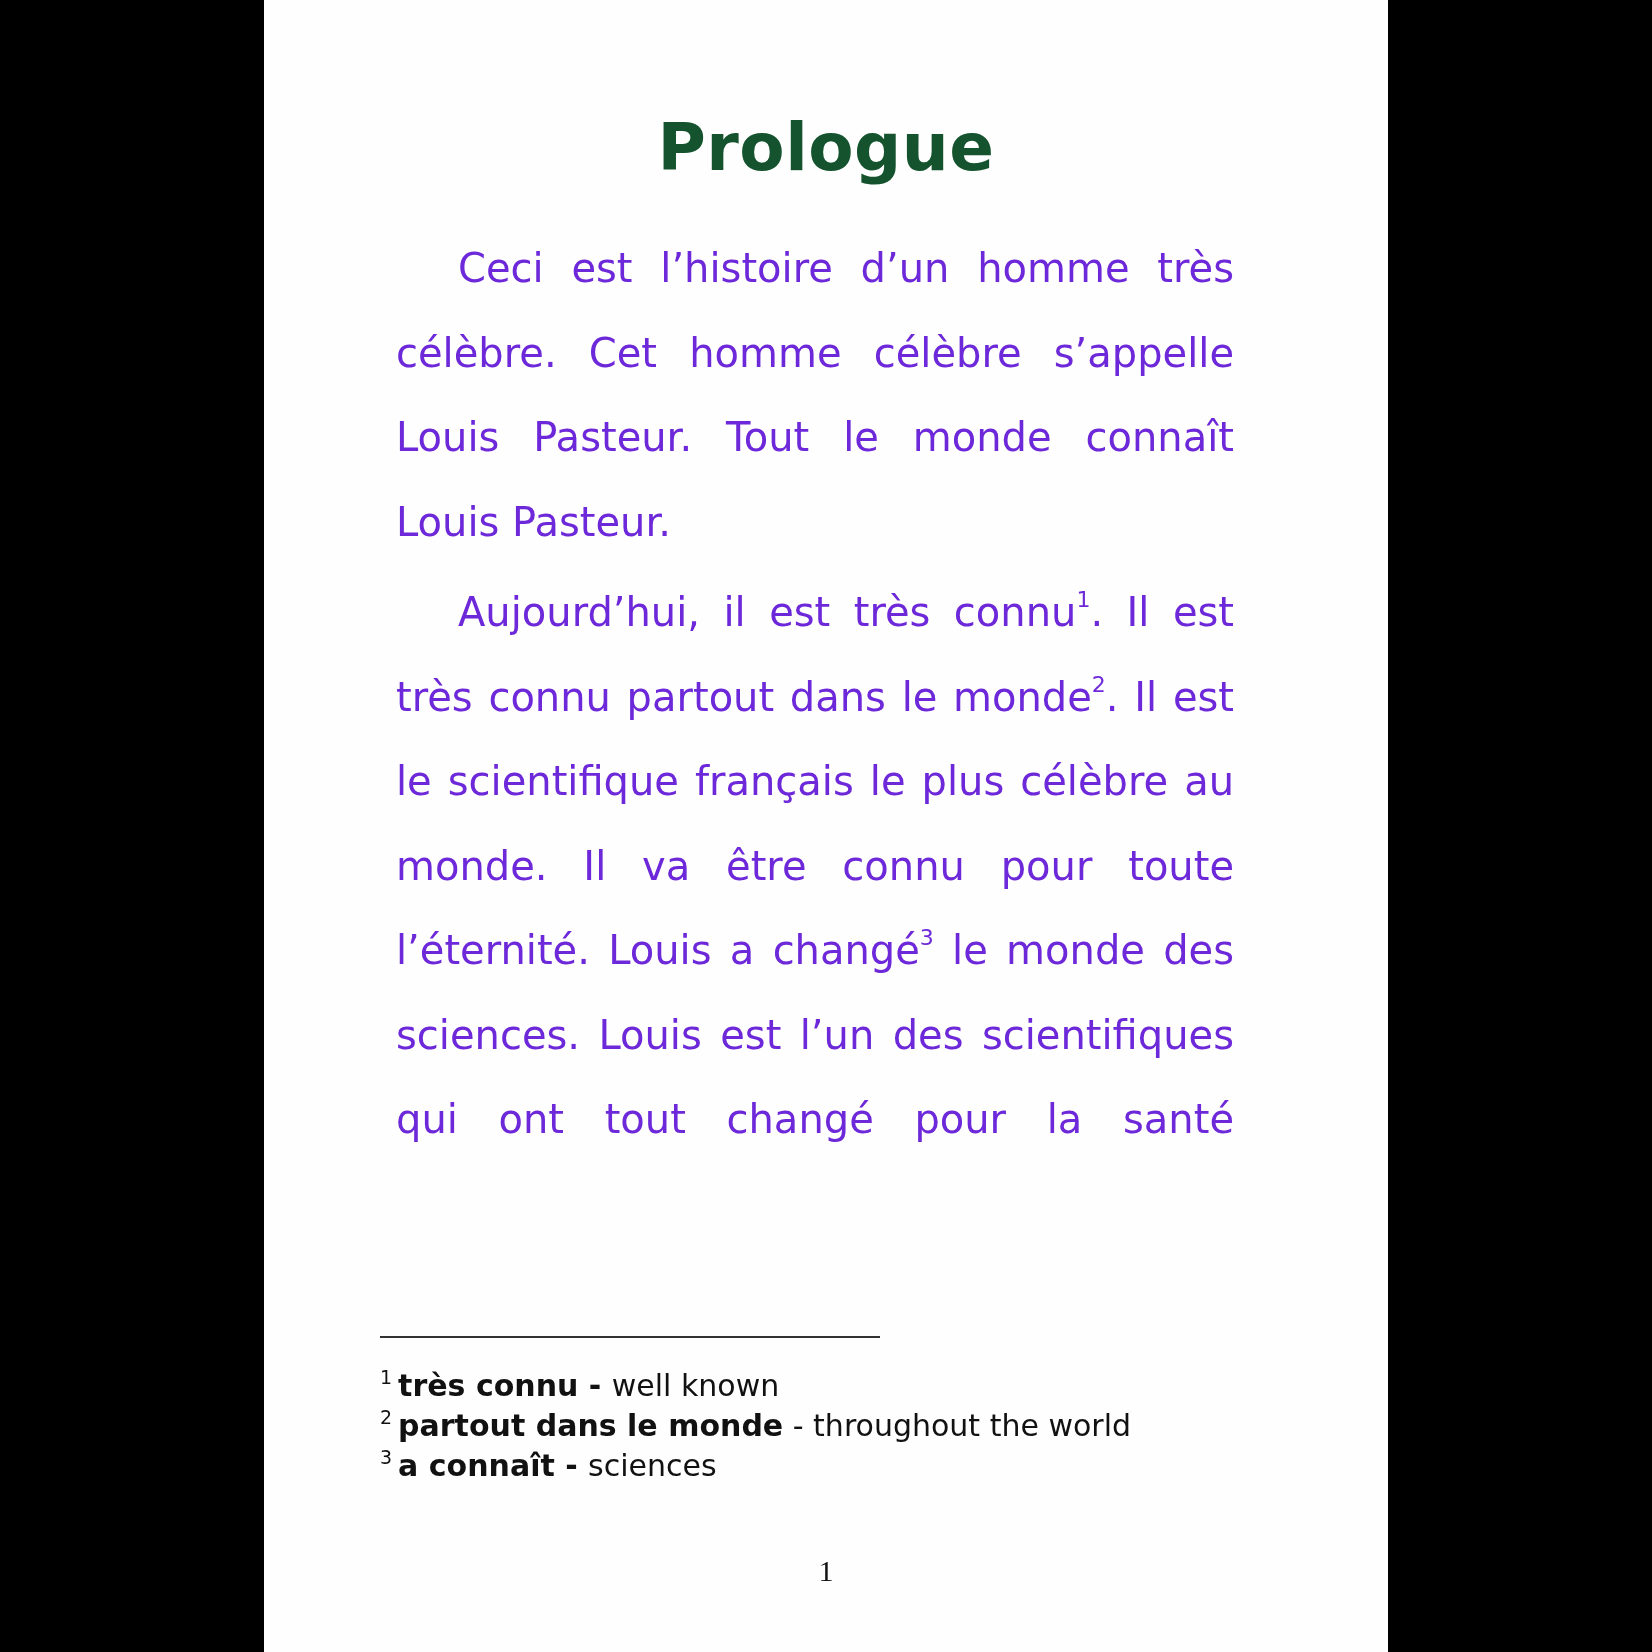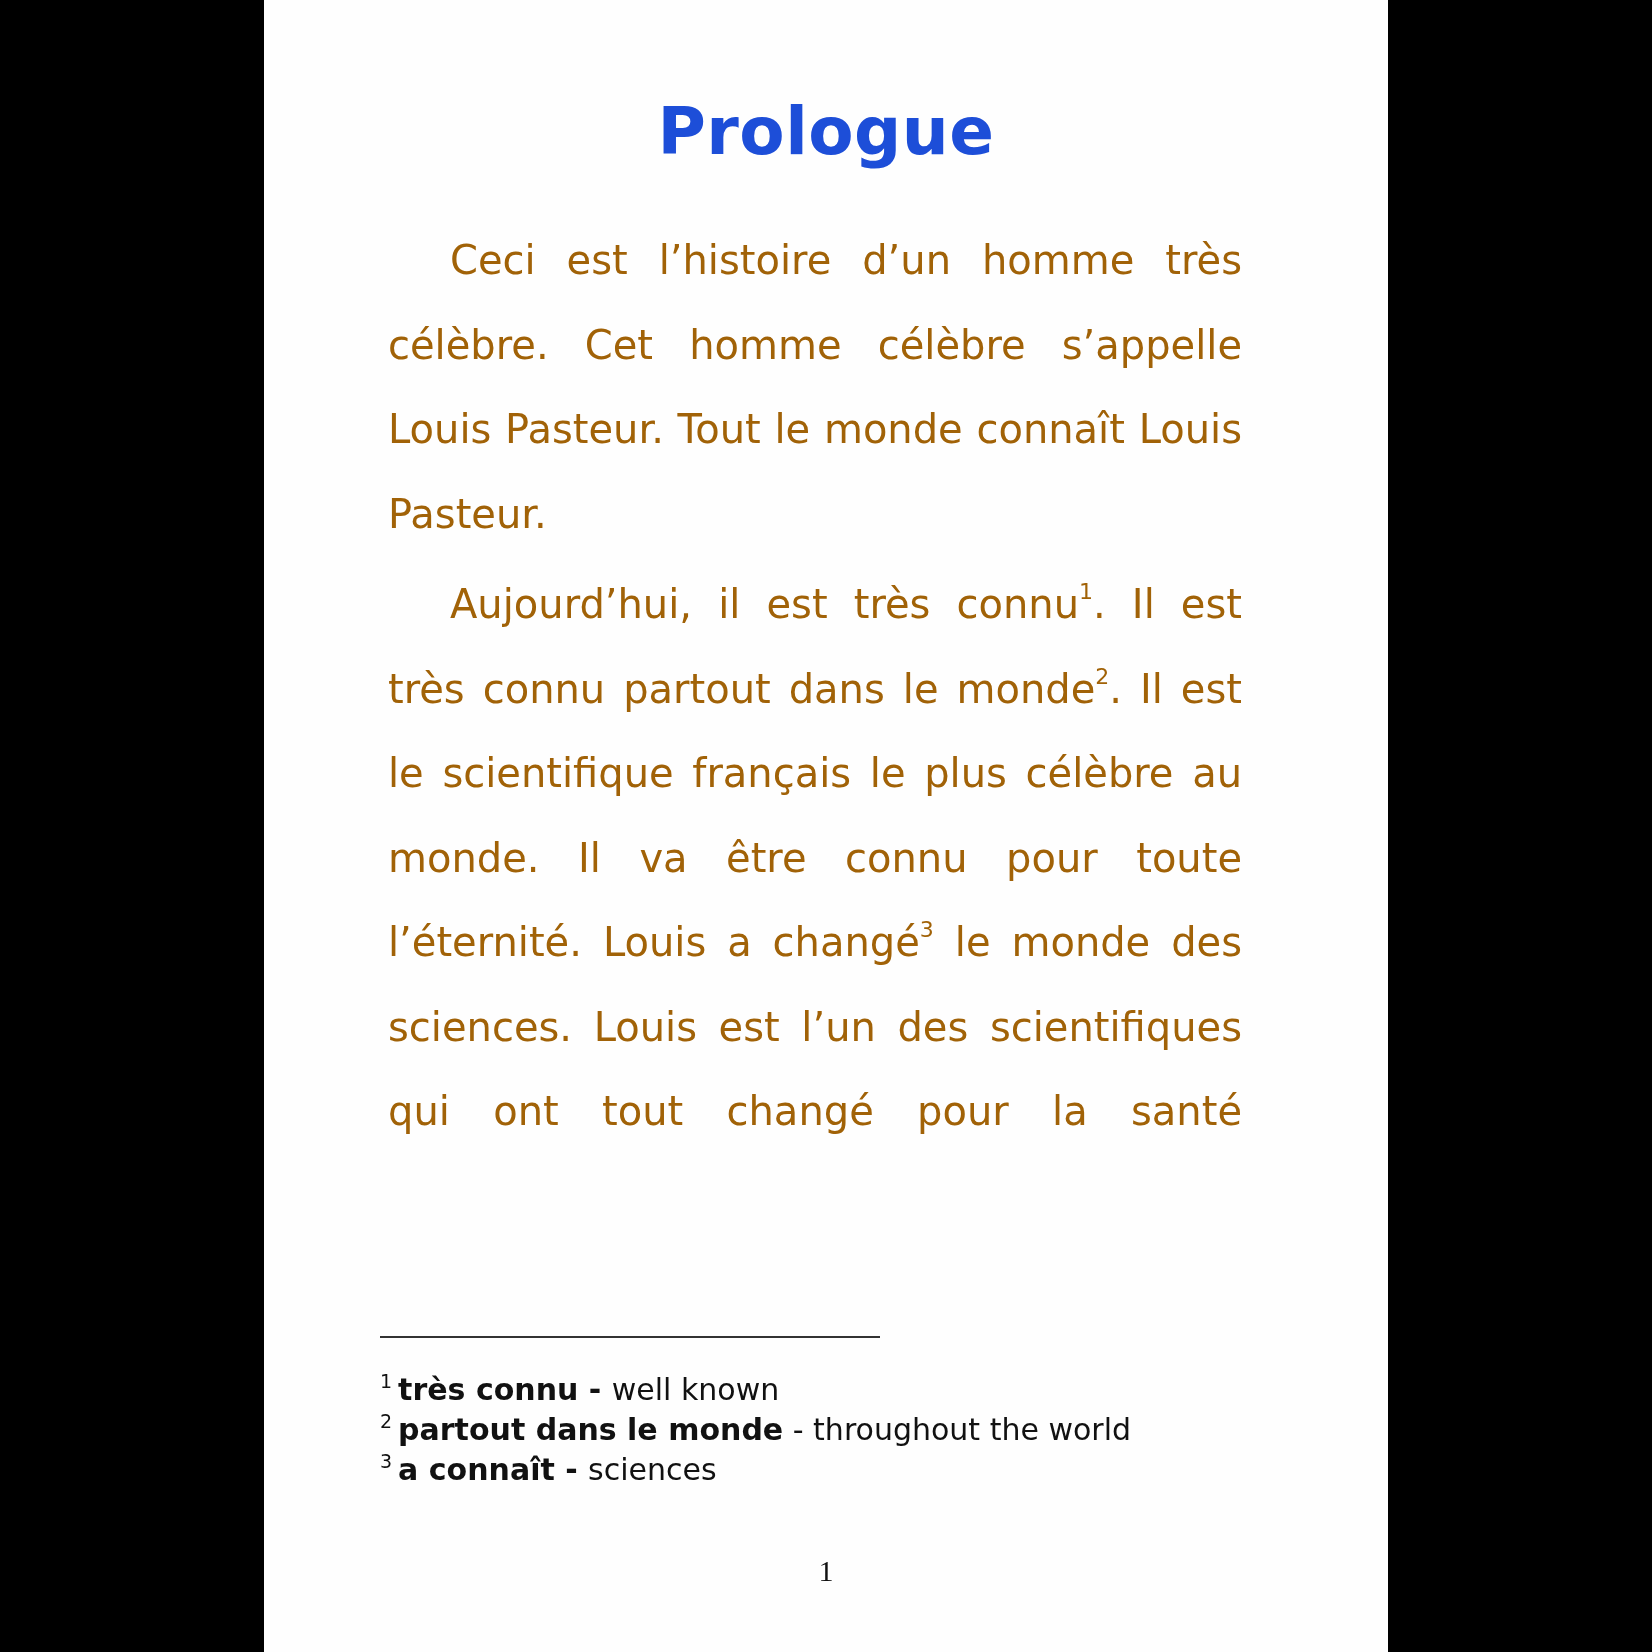--- a/index.html
+++ b/index.html
@@ -1,25 +1,25 @@
 <!DOCTYPE html>
 <html><head>
 <meta charset="utf-8">
 <style>
   html, body { margin:0; padding:0; }
   body { width:1652px; height:1652px; background:#000; position:relative; overflow:hidden; font-family:"DejaVu Sans", sans-serif; }
   .page { position:absolute; left:264px; top:0; width:1124px; height:1652px; background:#fefefe; }
-  .title { position:absolute; left:0; width:100%; top:92px; text-align:center; font-weight:bold; font-size:66px; line-height:80px; color:#1d4ed8; letter-spacing:0.5px; }
+  .title { position:absolute; left:0; width:100%; top:108px; text-align:center; font-weight:bold; font-size:66px; line-height:80px; color:#14532d; letter-spacing:0.5px; }
   .body-col { position:absolute; left:116px; width:870px; }
-  .para { margin:8px; font-size:40px; line-height:84.5px; color:#a16207; text-align:justify; text-align-last:left; }
+  .para { margin:16px; font-size:40px; line-height:84.5px; color:#6d28d9; text-align:justify; text-align-last:left; }
   .para .ind { display:inline-block; width:62px; }
   .para.last-justify { text-align-last:justify; }
   sup { font-size:0.55em; line-height:0; vertical-align:0.85em; }
   .rule { position:absolute; left:116px; top:1336px; width:500px; height:2px; background:#333; }
-  .fn { position:absolute; left:116px; font-size:30px; line-height:48px; color:#111; white-space:nowrap; }
+  .fn { position:absolute; left:116px; font-size:30px; line-height:40px; color:#111; white-space:nowrap; }
   .fn .num { font-size:19px; vertical-align:12px; margin-right:6px; }
   .fn b { font-weight:bold; }
   .pagenum { position:absolute; left:0; width:100%; top:1554px; text-align:center; font-family:"Liberation Serif", serif; font-size:30px; color:#111; }
 </style>
 </head>
 <body>
 
 <div class="page">
   <div class="title">Prologue</div>
 

